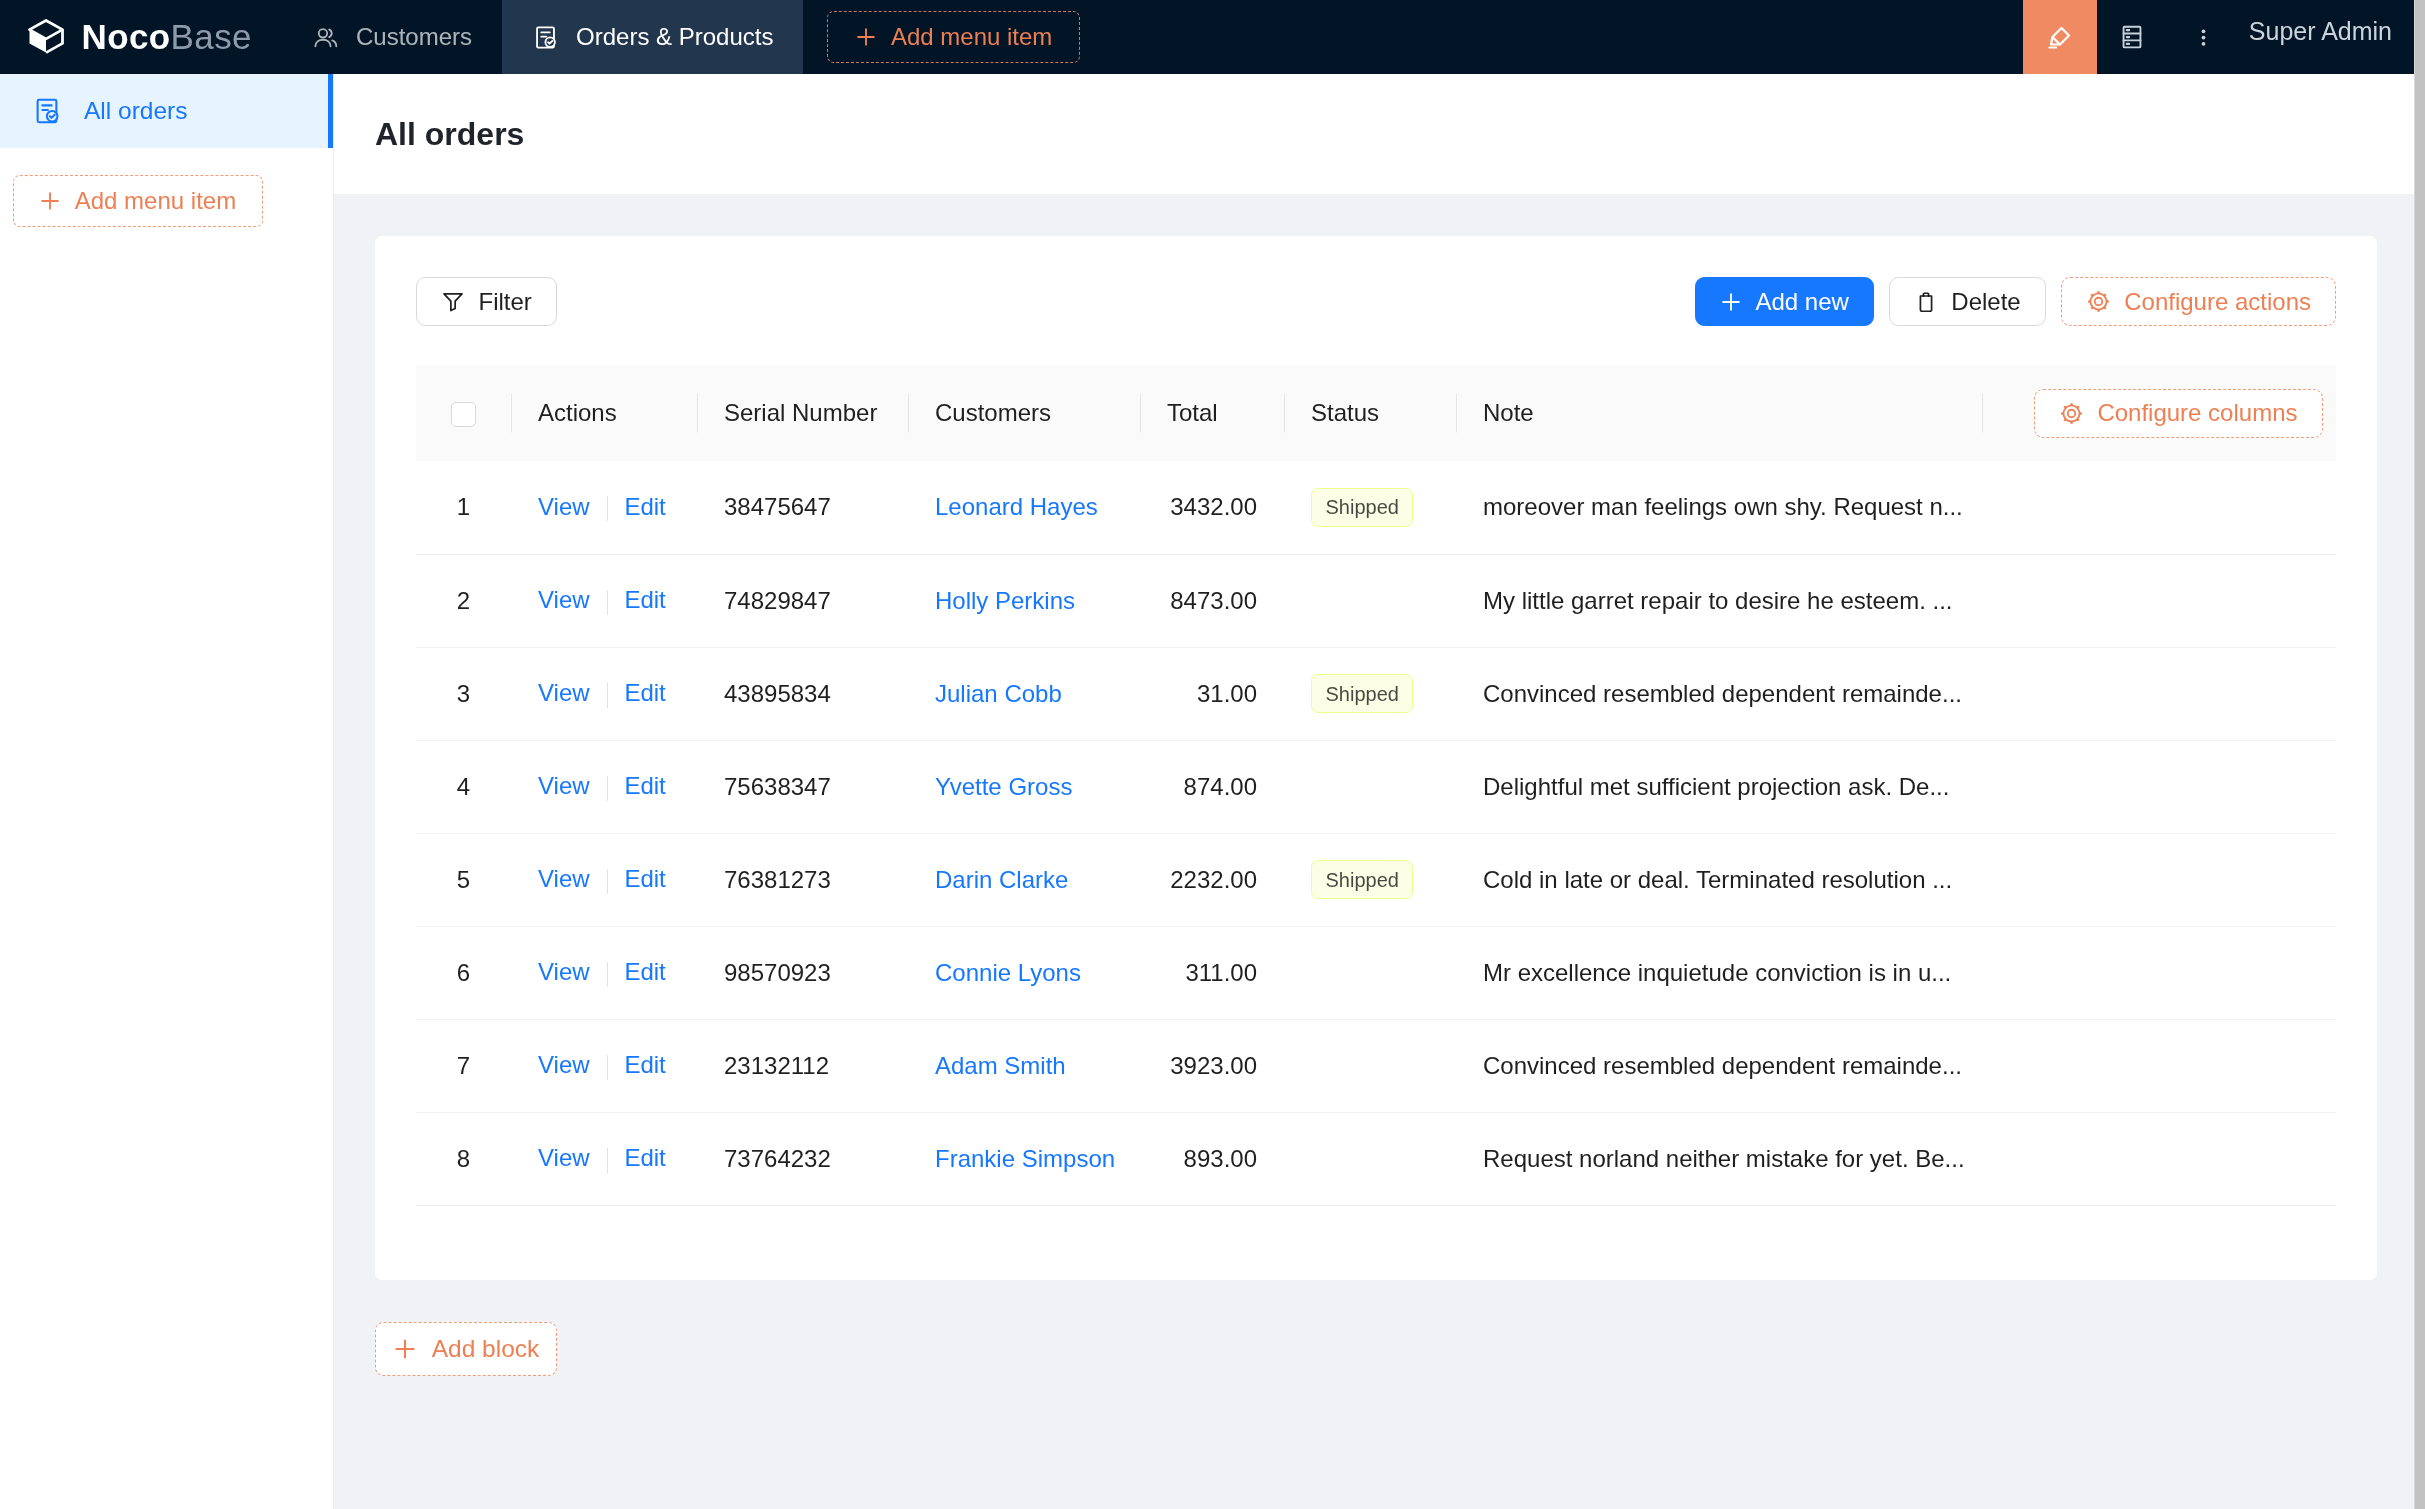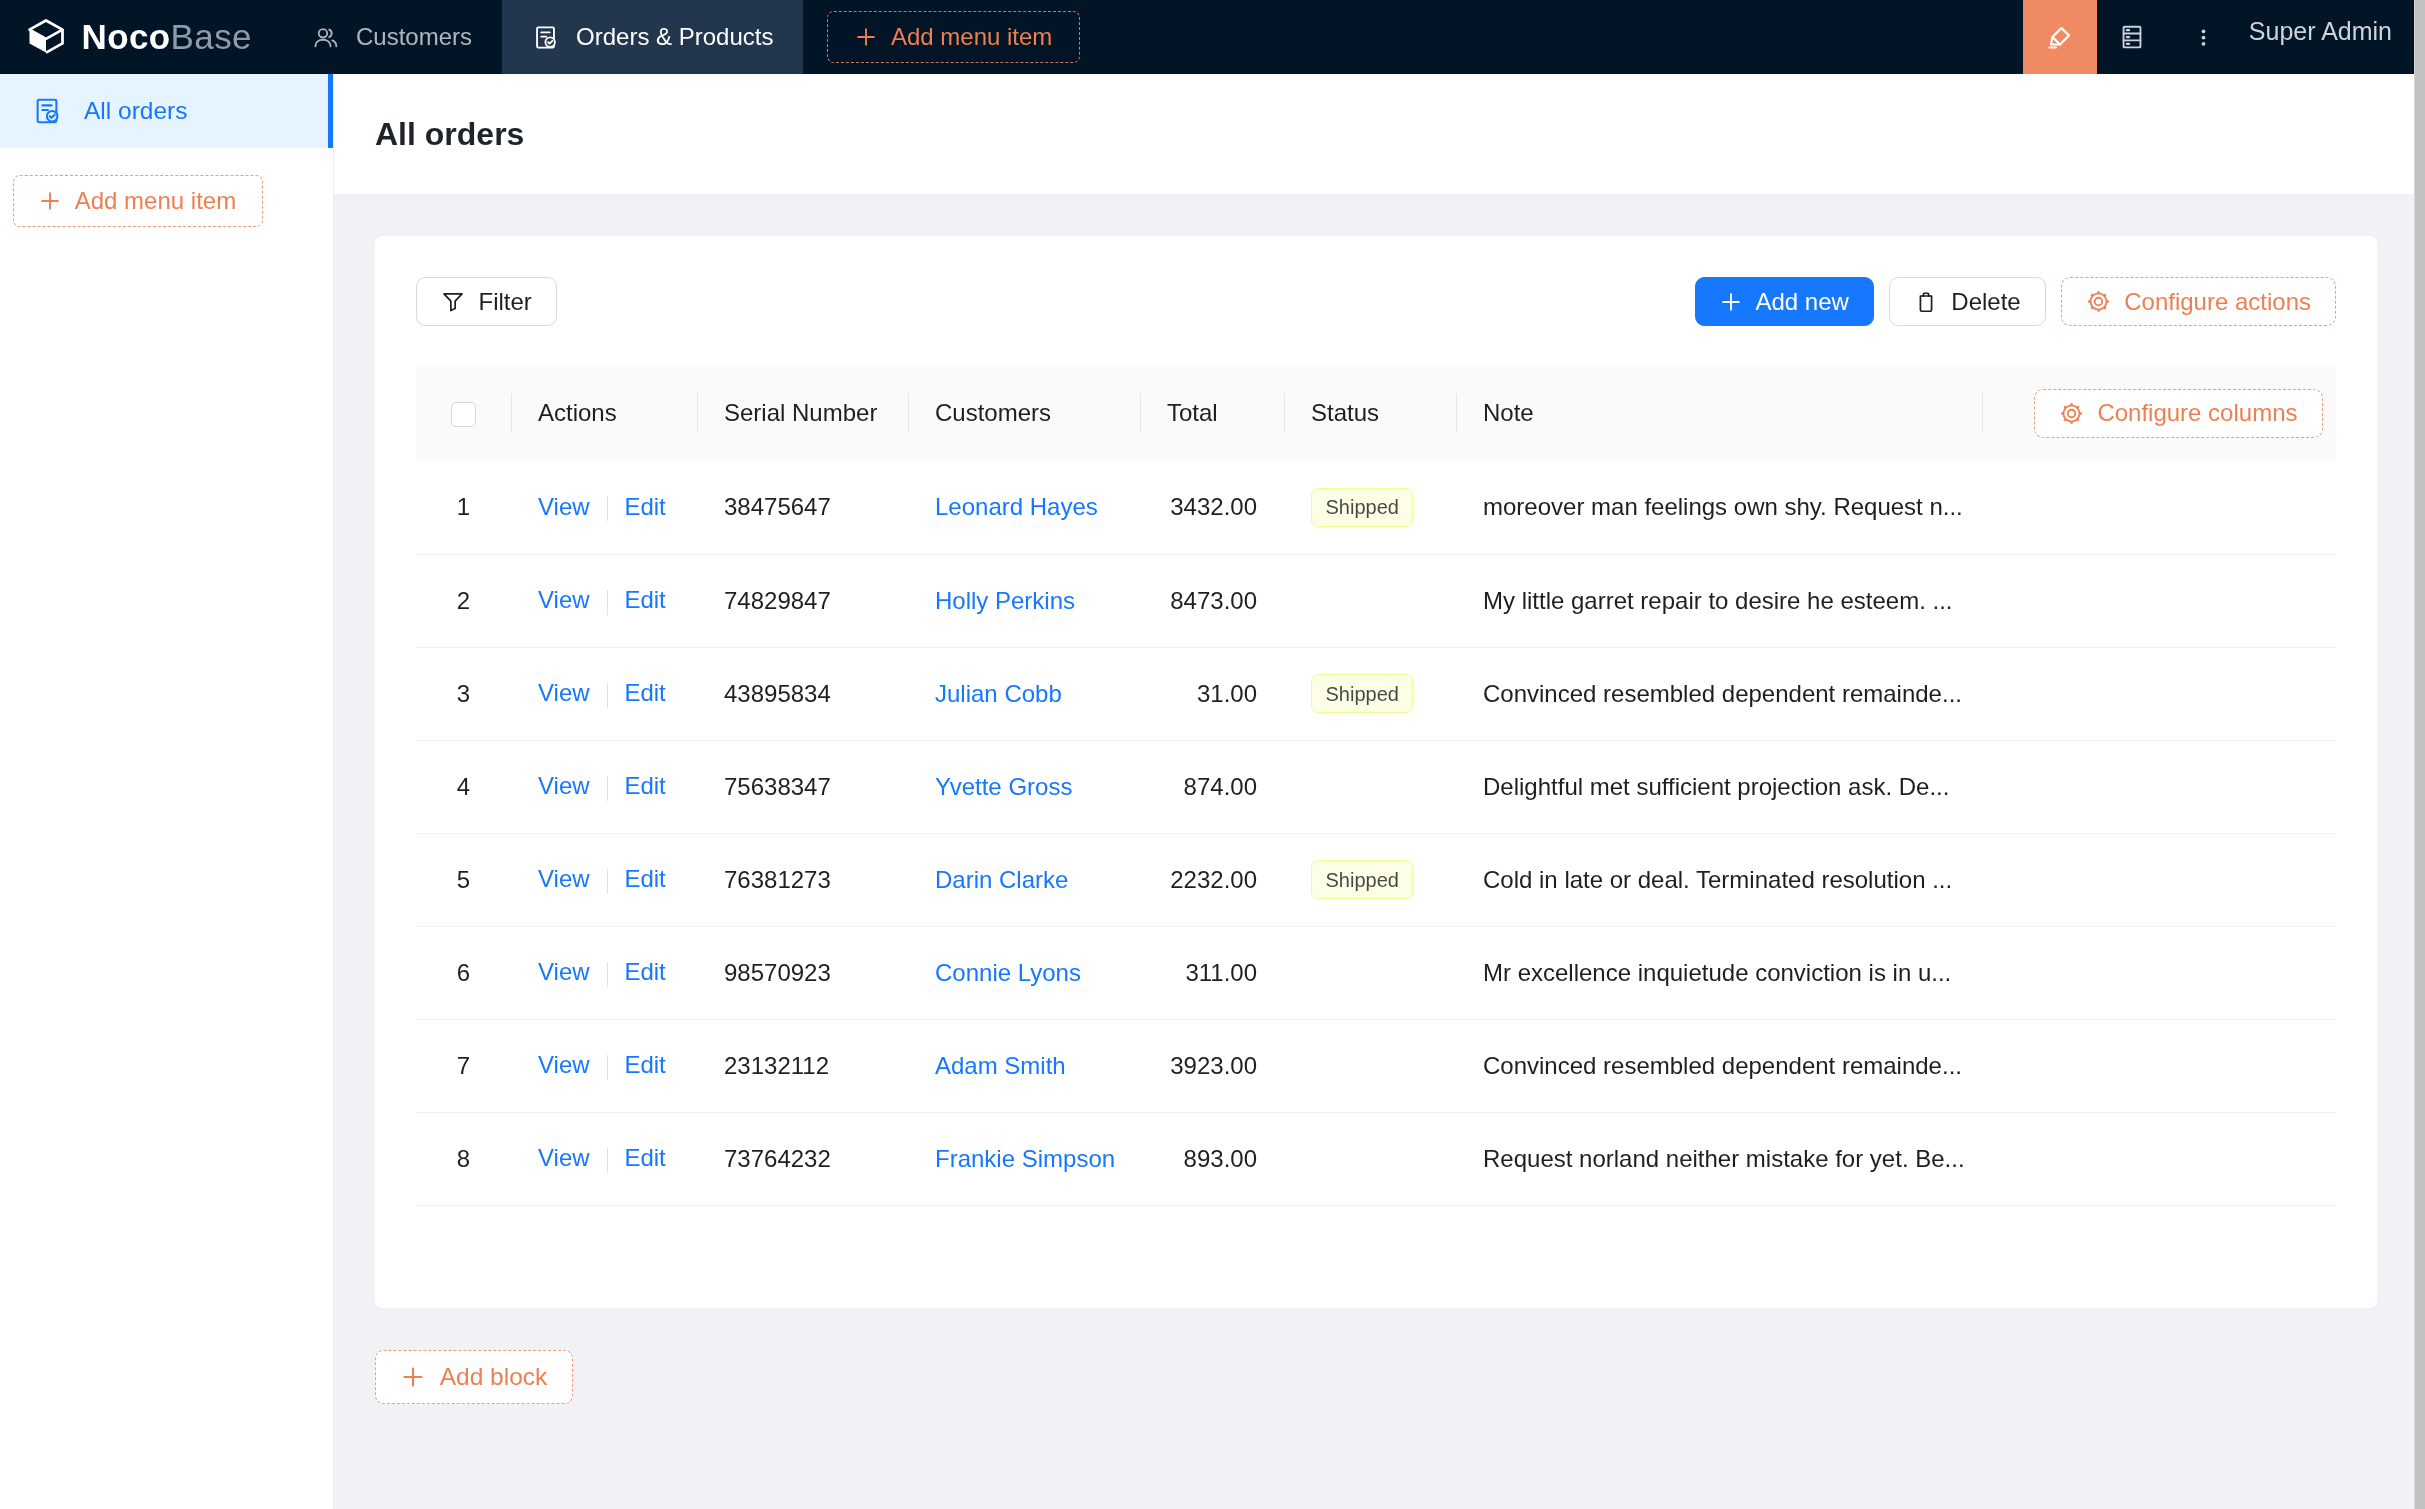--- a/index.html
+++ b/index.html
@@ -37,21 +37,21 @@
   .side-item.active::after{content:"";position:absolute;right:0;top:0;width:5px;height:100%;background:var(--primary);}
   .side-add-btn{margin:27px 0 0 12.7px;width:250px;height:52px;display:flex;align-items:center;justify-content:center;gap:13.5px;
     border:1.7px dashed rgba(240,138,99,0.85);border-radius:6.8px;color:var(--accent);font-size:24px;cursor:pointer;background:#fff;}
 
   .main{flex:1;display:flex;flex-direction:column;min-width:0;}
   .page-header{height:120px;background:#fff;display:flex;align-items:center;padding-left:41px;flex-shrink:0;}
   .page-title{font-size:32px;font-weight:600;color:#1f242b;}
   .content{flex:1;padding:42px 49px 0 41px;}
 
   
-  .card{background:#fff;border-radius:6.8px;padding:41px 41px 102px 41px;}
+  .card{background:#fff;border-radius:6.8px;padding:41px 41px 74px 41px;}
   .toolbar{display:flex;justify-content:space-between;align-items:center;margin-bottom:39px;}
   .btn{display:inline-flex;align-items:center;gap:13.5px;height:49px;padding:0 24px;border-radius:9.3px;font-size:24px;
     border:0.8px solid var(--border);background:#fff;color:var(--text);cursor:pointer;white-space:nowrap;font-family:inherit;}
   .btn-primary{background:var(--primary);border-color:var(--primary);color:#fff;}
   .btn-dashed-accent{border:1.7px dashed rgba(240,138,99,0.85);color:var(--accent);}
   .btn-group{display:flex;gap:15px;}
 
   
   table{width:100%;border-collapse:collapse;table-layout:fixed;font-size:24px;}
   thead th{background:#fafafa;height:96px;font-weight:500;text-align:left;padding:0 27px;position:relative;color:var(--text);}
@@ -72,21 +72,21 @@
   .pagination{display:flex;justify-content:flex-end;align-items:center;gap:15px;margin-top:34px;}
   .pg-total{margin-right:10px;}
   .pg-btn{width:49px;height:49px;border:0.8px solid var(--border);border-radius:9.3px;background:#fff;display:flex;
     align-items:center;justify-content:center;color:rgba(0,0,0,0.30);cursor:pointer;}
   .pg-btn.current{border-color:var(--primary);color:var(--primary);font-weight:500;font-size:24px;}
   .pg-size{height:49px;border:0.8px solid var(--border);border-radius:9.3px;background:#fff;display:flex;align-items:center;
     gap:17px;padding:0 20px;cursor:pointer;color:var(--text);}
   .pg-size .chev{color:rgba(0,0,0,0.3);}
 
   
-  .add-block-btn{margin:42px 0 0 0;width:198px;height:54px;display:flex;align-items:center;justify-content:center;gap:15px;
+  .add-block-btn{margin:42px 0 0 0;width:182px;height:54px;display:flex;align-items:center;justify-content:center;gap:15px;
     border:1.7px dashed rgba(240,138,99,0.85);border-radius:8.5px;color:var(--accent);font-size:24.5px;background:#fff;cursor:pointer;}
 
   
   .scrollbar{position:absolute;top:0;right:0;width:12px;height:100%;background:#c2c2c2;border-left:0.8px solid #d7d7d7;}
 </style>
 </head>
 <body>
 
 <div class="topnav">
   <div class="logo">

